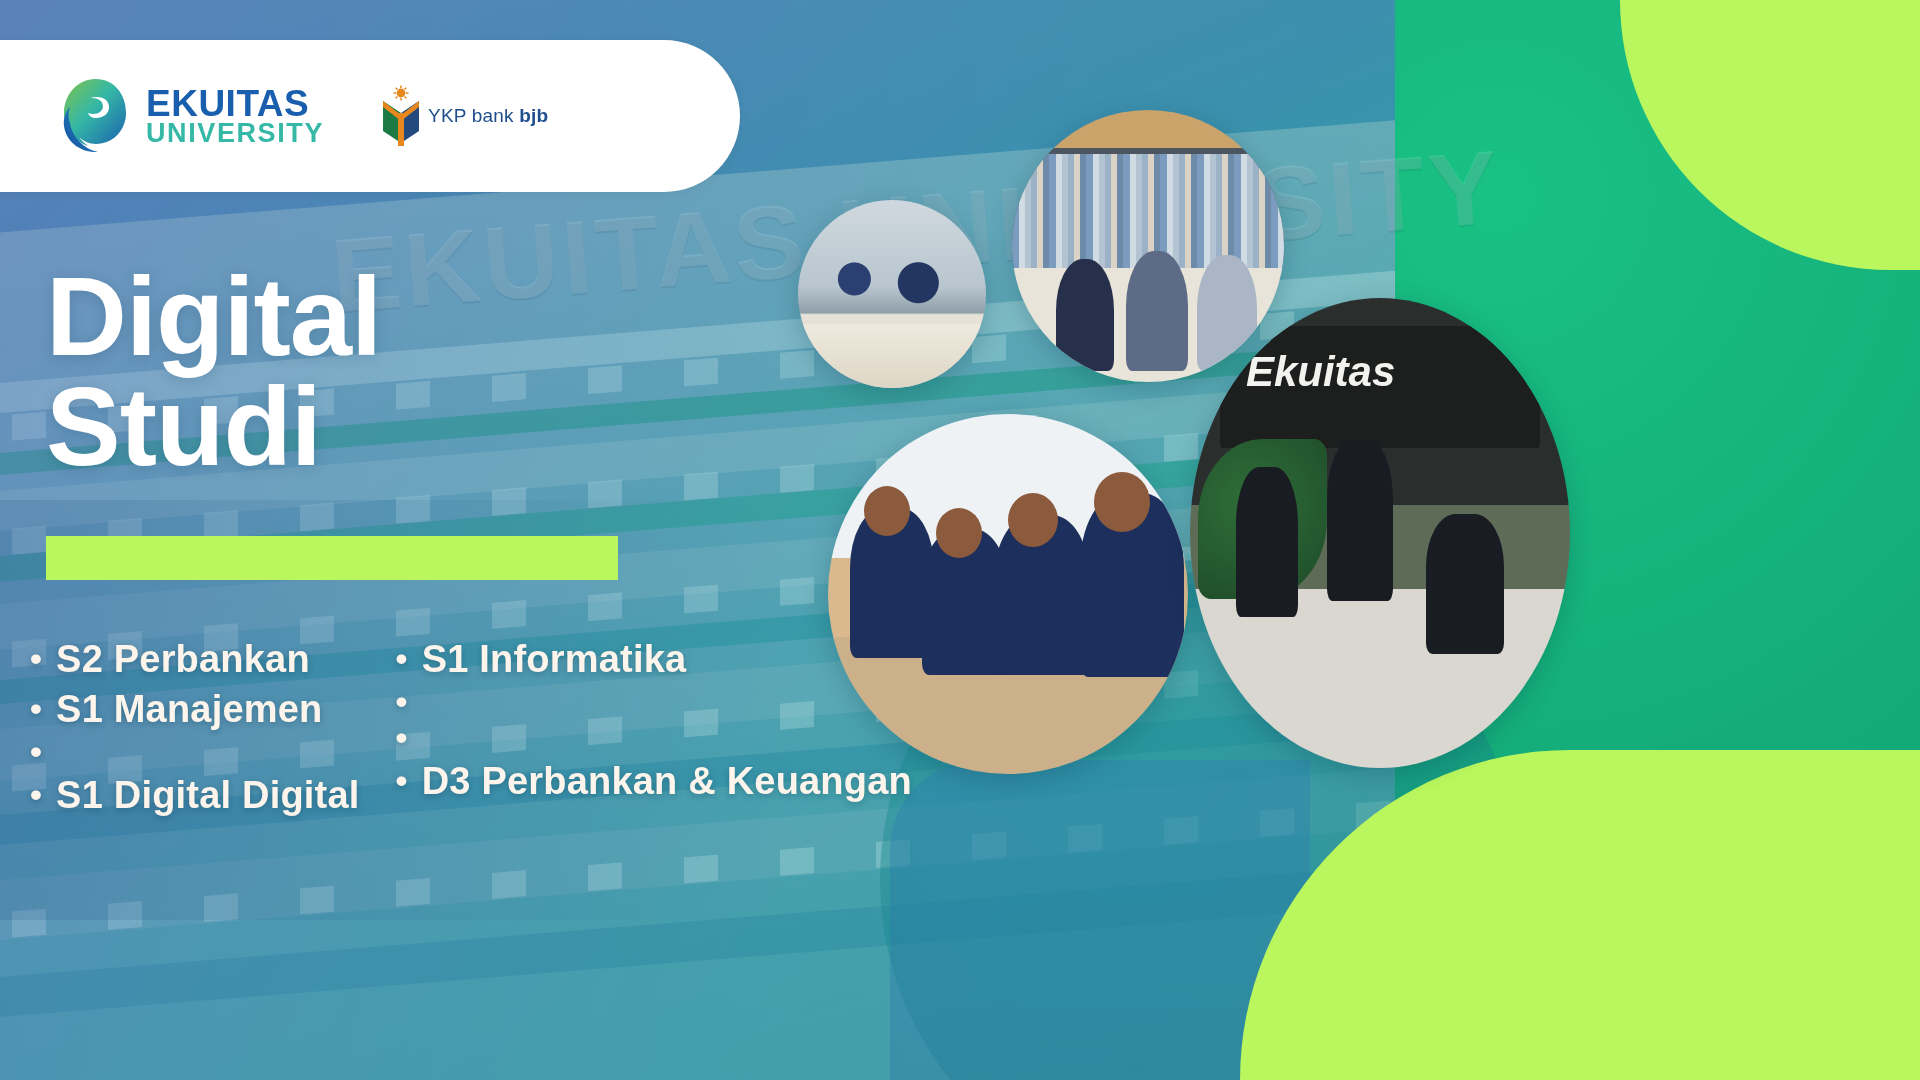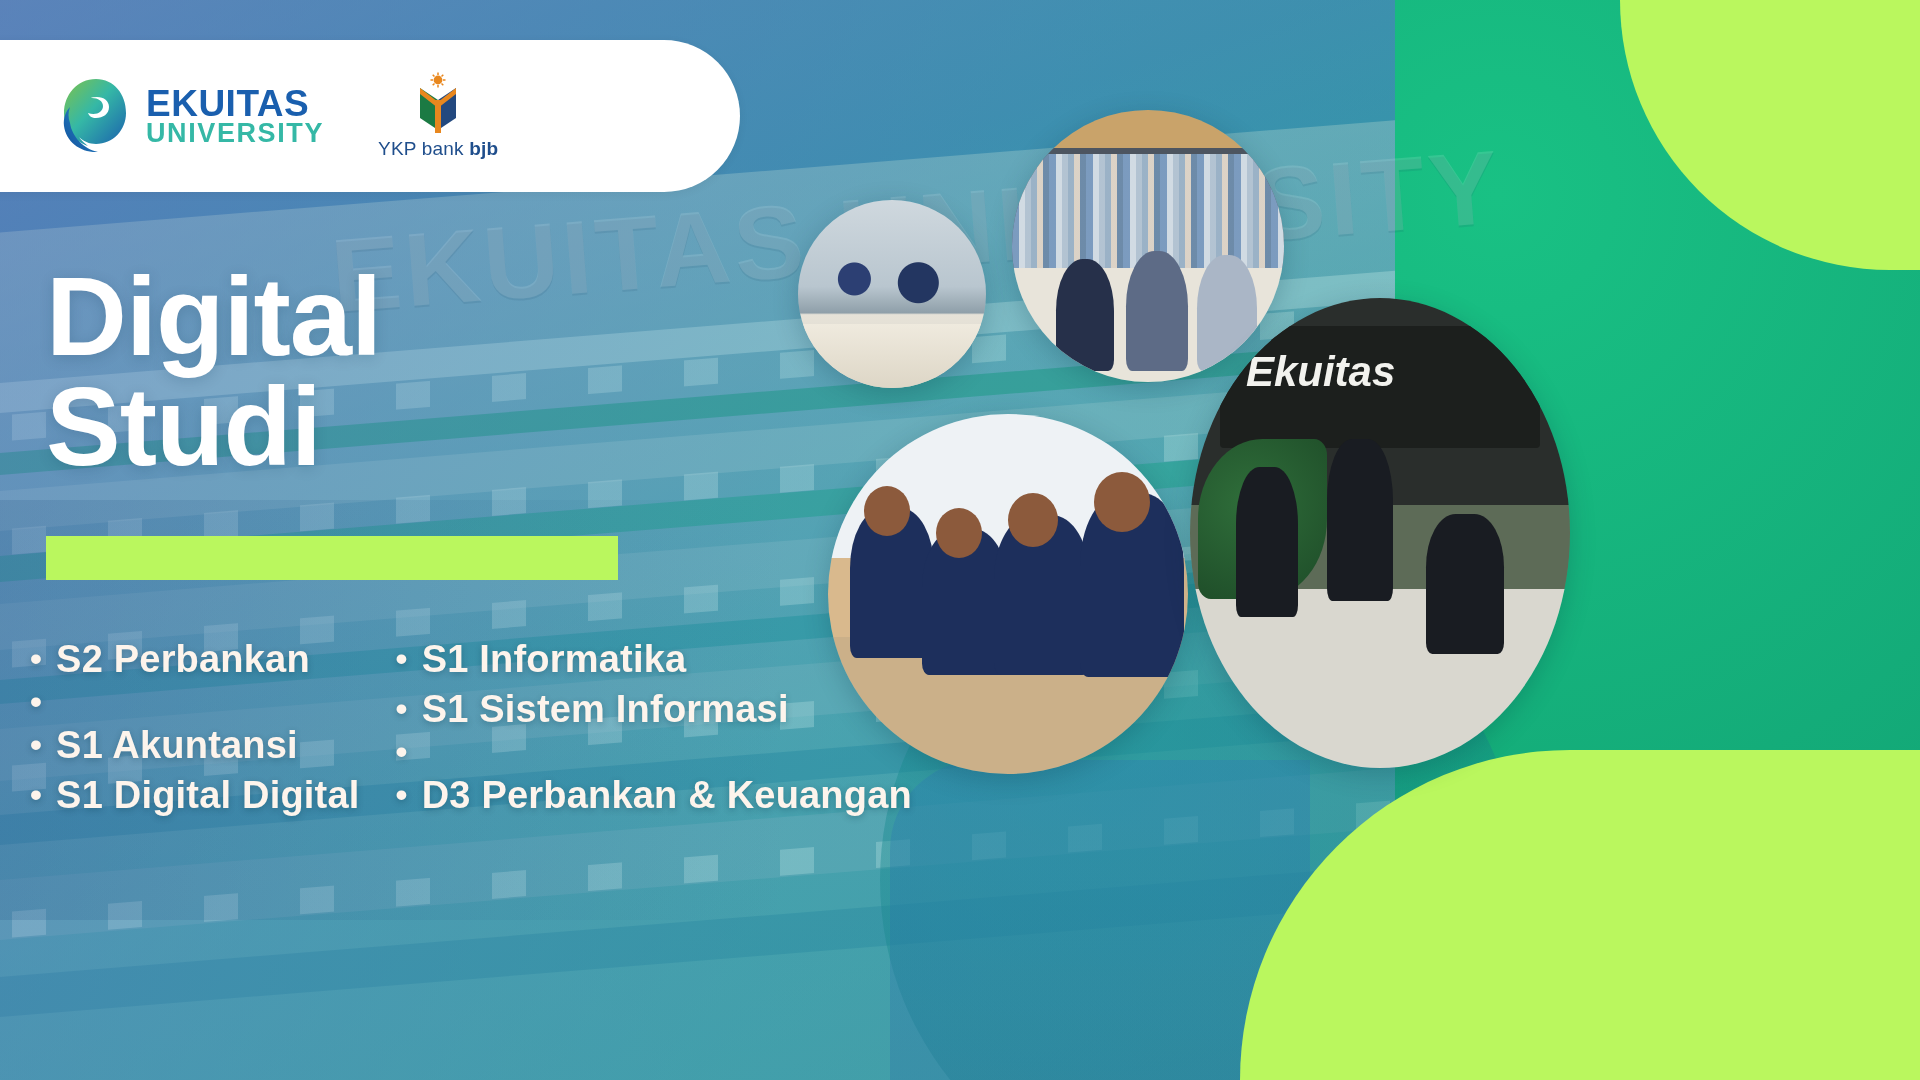--- a/index.html
+++ b/index.html
@@ -131,21 +131,21 @@
   .ek-text { line-height:.92; }
   .ek-text .l1 {
     font-size:37px; font-weight:800; letter-spacing:.5px;
     color:#1a5fae; display:block;
   }
   .ek-text .l2 {
     font-size:27px; font-weight:800; letter-spacing:1.6px;
     color:#35b8a6; display:block;
   }
 
-  .logo-ykp { display:flex; flex-direction:column; align-items:center; gap:4px; }
+  .logo-ykp { display:flex; flex-direction:row; align-items:center; gap:4px; }
   .ykp-mark { width:46px; height:62px; }
   .ykp-text { font-size:19px; color:#1f4e8c; letter-spacing:.2px; }
   .ykp-text b { font-weight:800; }
 
   .logo-bjb { display:flex; flex-direction:column; align-items:flex-start; gap:2px; }
   .bjb-mark { width:54px; height:30px; margin-left:26px; }
   .bjb-text { font-size:37px; color:#1f4e8c; letter-spacing:.3px; line-height:1; }
   .bjb-text b { font-weight:800; }
 
   
@@ -414,39 +414,38 @@
 
   <div class="programs">
 
     <div class="prog-col">
       <div class="prog-item">
         <span class="dot">•</span>
         <span>S2 Perbankan</span>
       </div>
       <div class="prog-item">
         <span class="dot">•</span>
-      </div>
-      <div class="prog-item">
-        <span class="dot">•</span>
-        <span>S1 Akuntansi</span>
+        <span>S1 Manajemen</span>
+      </div>
+      <div class="prog-item">
+        <span class="dot">•</span>
       </div>
       <div class="prog-item">
         <span class="dot">•</span>
         <span>S1 Digital Digital</span>
       </div>
     </div>
 
     <div class="prog-col">
       <div class="prog-item">
         <span class="dot">•</span>
         <span>S1 Informatika</span>
       </div>
       <div class="prog-item">
         <span class="dot">•</span>
-        <span>S1 Sistem Informasi</span>
       </div>
       <div class="prog-item">
         <span class="dot">•</span>
       </div>
       <div class="prog-item">
         <span class="dot">•</span>
         <span>D3 Perbankan &amp; Keuangan</span>
       </div>
     </div>
 

